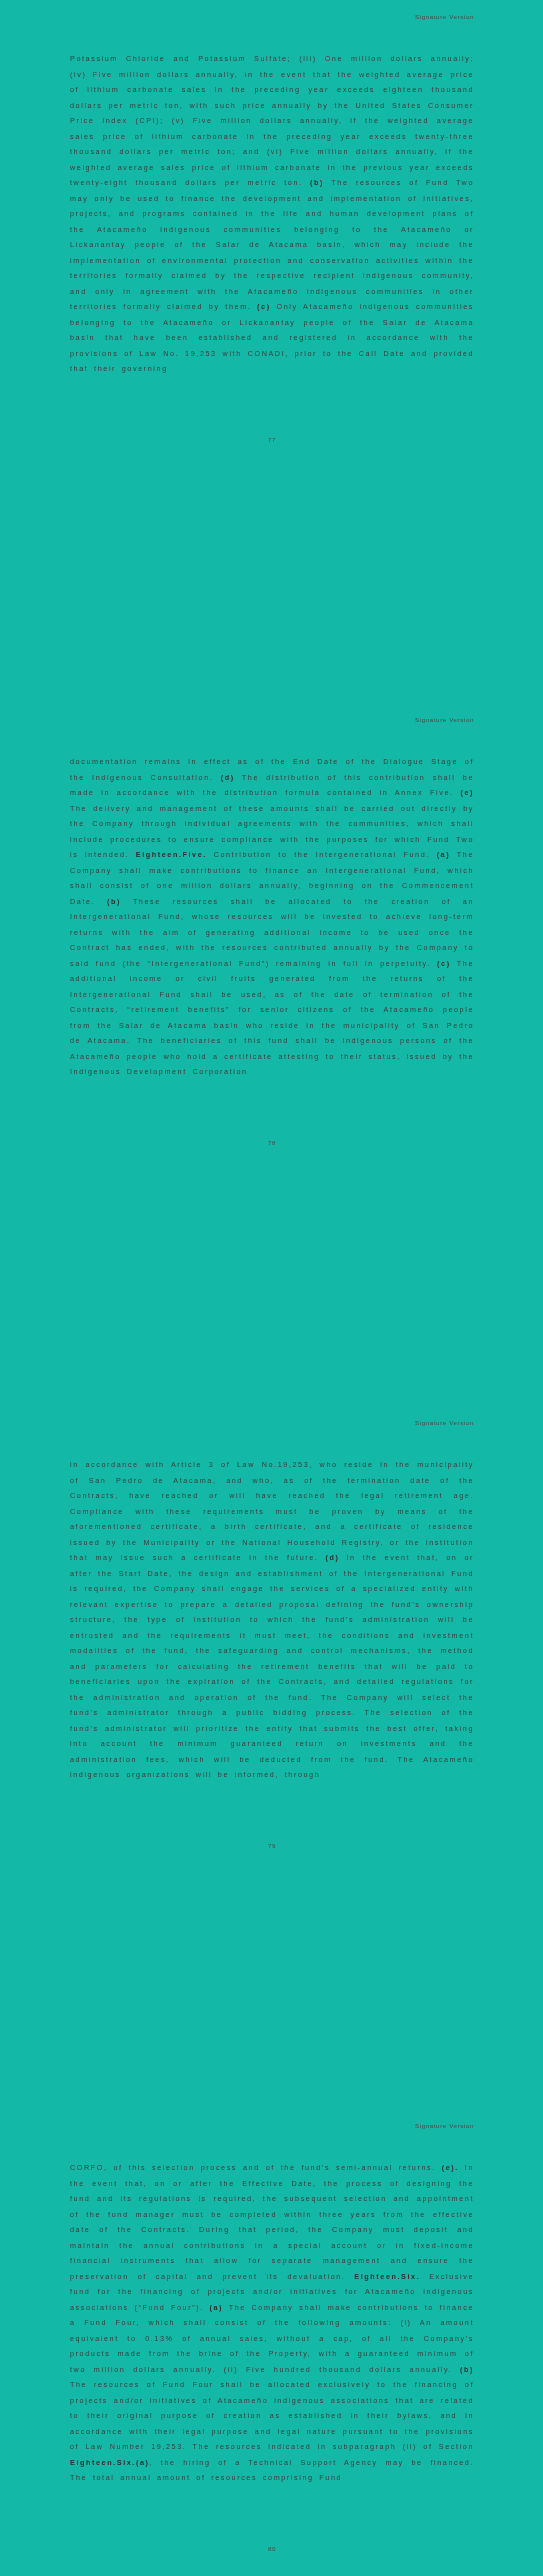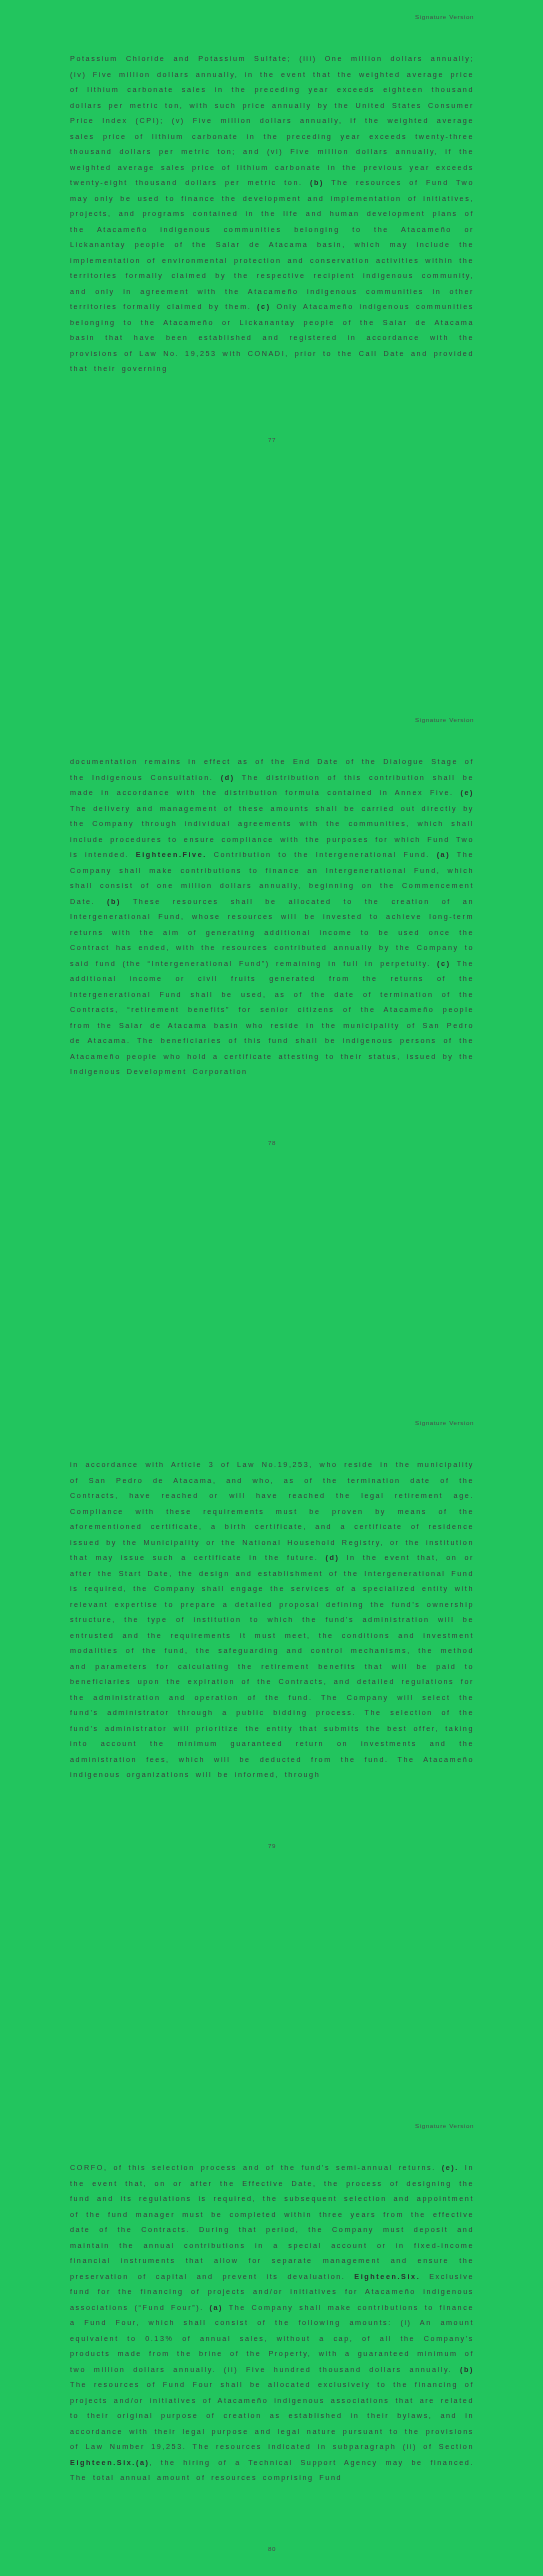--- a/index.html
+++ b/index.html
@@ -12,21 +12,21 @@
     color: #3a3a3a;
     width: 544px;
   }
   .document {
     width: 544px;
   }
   .page {
     position: relative;
     width: 544px;
     height: 703px;
-    background: #22c55e;
+    background: #14b8a6;
     overflow: hidden;
     box-sizing: border-box;
   }
   .page-header {
     padding: 13.4px 70px 0 0;
     text-align: right;
     font-size: 6.2px;
     letter-spacing: 0.6px;
     color: #4a4a4a;
     line-height: 7.7px;

